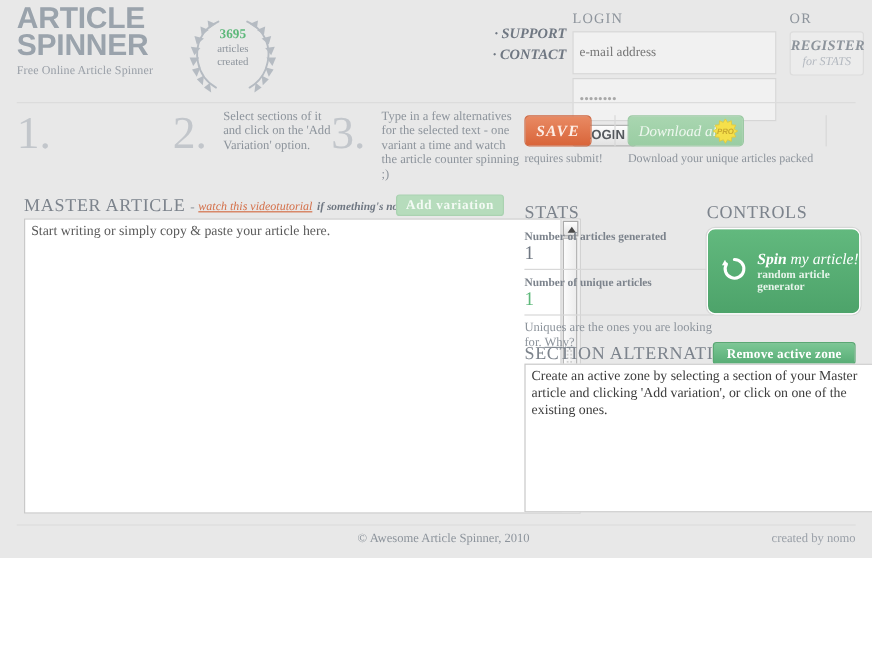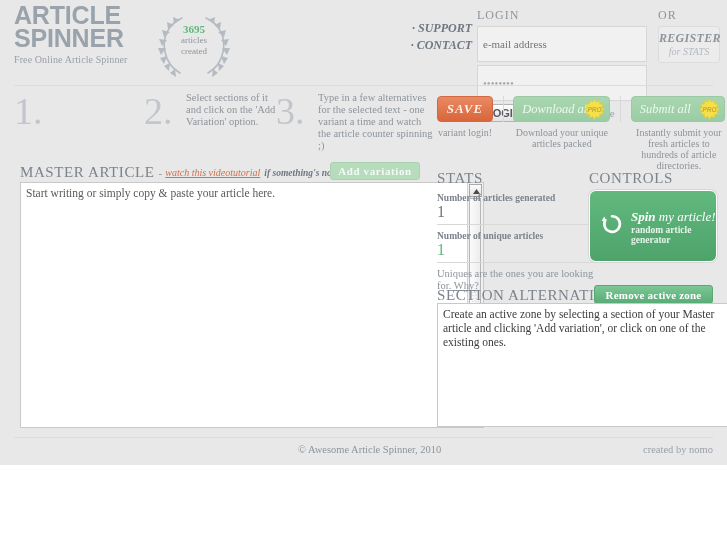--- a/index.html
+++ b/index.html
@@ -349,52 +349,40 @@
     </div>
     <div class="step" id="step3">
       <div class="num">3.</div>
       <div class="txt">Type in a few alternatives for the selected text - one variant a time and watch the article counter spinning ;)</div>
     </div>
   </div>
 
   <div class="actions">
     <div class="act">
       <div class="btn-save">SAVE</div>
-      <div class="sub">variant login!</div>
+      <div class="sub">requires submit!</div>
     </div>
 
     <div class="act-div"></div>
 
     <div class="act">
       <div class="btn-pro btn-dl">
         <span>Download all</span>
         <span class="pro-badge">
           <svg width="21" height="21" viewBox="0 0 21 21">
             <path d="M10.5 0 l1.8 3 3.1-1.4 .3 3.4 3.4 .3 -1.4 3.1 3 1.8 -3 1.8 1.4 3.1 -3.4 .3 -.3 3.4 -3.1-1.4 -1.8 3 -1.8-3 -3.1 1.4 -.3-3.4 -3.4-.3 1.4-3.1 -3-1.8 3-1.8 -1.4-3.1 3.4-.3 .3-3.4 3.1 1.4z" fill="#f5e04a" stroke="#e0c93c" stroke-width=".7"></path>
             <text x="10.5" y="13" text-anchor="middle" font-family="Liberation Sans, sans-serif" font-size="6.5" font-weight="bold" fill="#c9a92e">PRO</text>
           </svg>
         </span>
       </div>
       <div class="sub">Download your unique articles packed</div>
     </div>
 
     <div class="act-div"></div>
 
-    <div class="act">
-      <div class="btn-pro btn-sub">
-        <span>Submit all</span>
-        <span class="pro-badge">
-          <svg width="21" height="21" viewBox="0 0 21 21">
-            <path d="M10.5 0 l1.8 3 3.1-1.4 .3 3.4 3.4 .3 -1.4 3.1 3 1.8 -3 1.8 1.4 3.1 -3.4 .3 -.3 3.4 -3.1-1.4 -1.8 3 -1.8-3 -3.1 1.4 -.3-3.4 -3.4-.3 1.4-3.1 -3-1.8 3-1.8 -1.4-3.1 3.4-.3 .3-3.4 3.1 1.4z" fill="#f5e04a" stroke="#e0c93c" stroke-width=".7"></path>
-            <text x="10.5" y="13" text-anchor="middle" font-family="Liberation Sans, sans-serif" font-size="6.5" font-weight="bold" fill="#c9a92e">PRO</text>
-          </svg>
-        </span>
-      </div>
-      <div class="sub">Instantly submit your fresh articles to hundreds of article directories.</div>
-    </div>
   </div>
 
   <div class="master-head">
     <span class="sec-title">MASTER ARTICLE</span>
     <span class="tut-dash">-</span>
     <span class="tut-link">watch this videotutorial</span>
     <span class="tut-note">if something's not clear ;)</span>
   </div>
   <div class="btn-addvar">Add variation</div>
 

